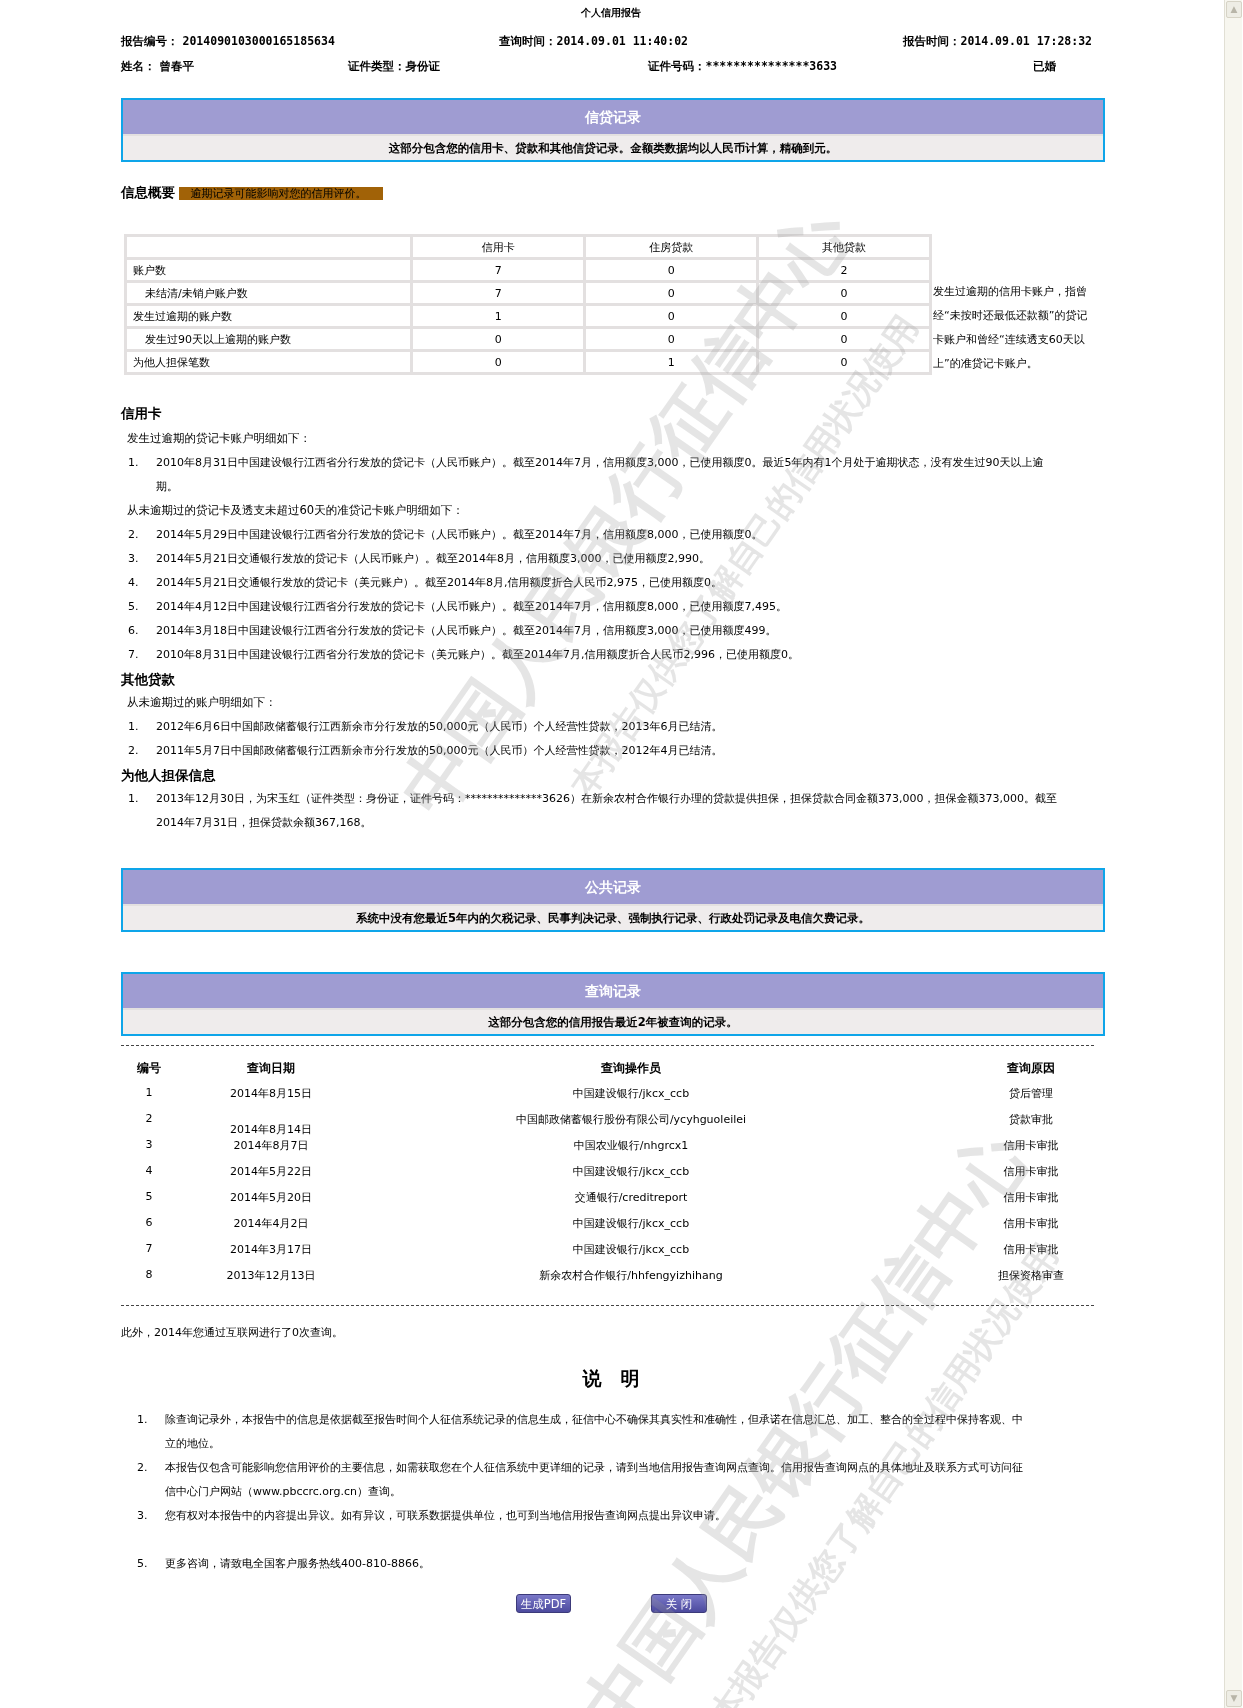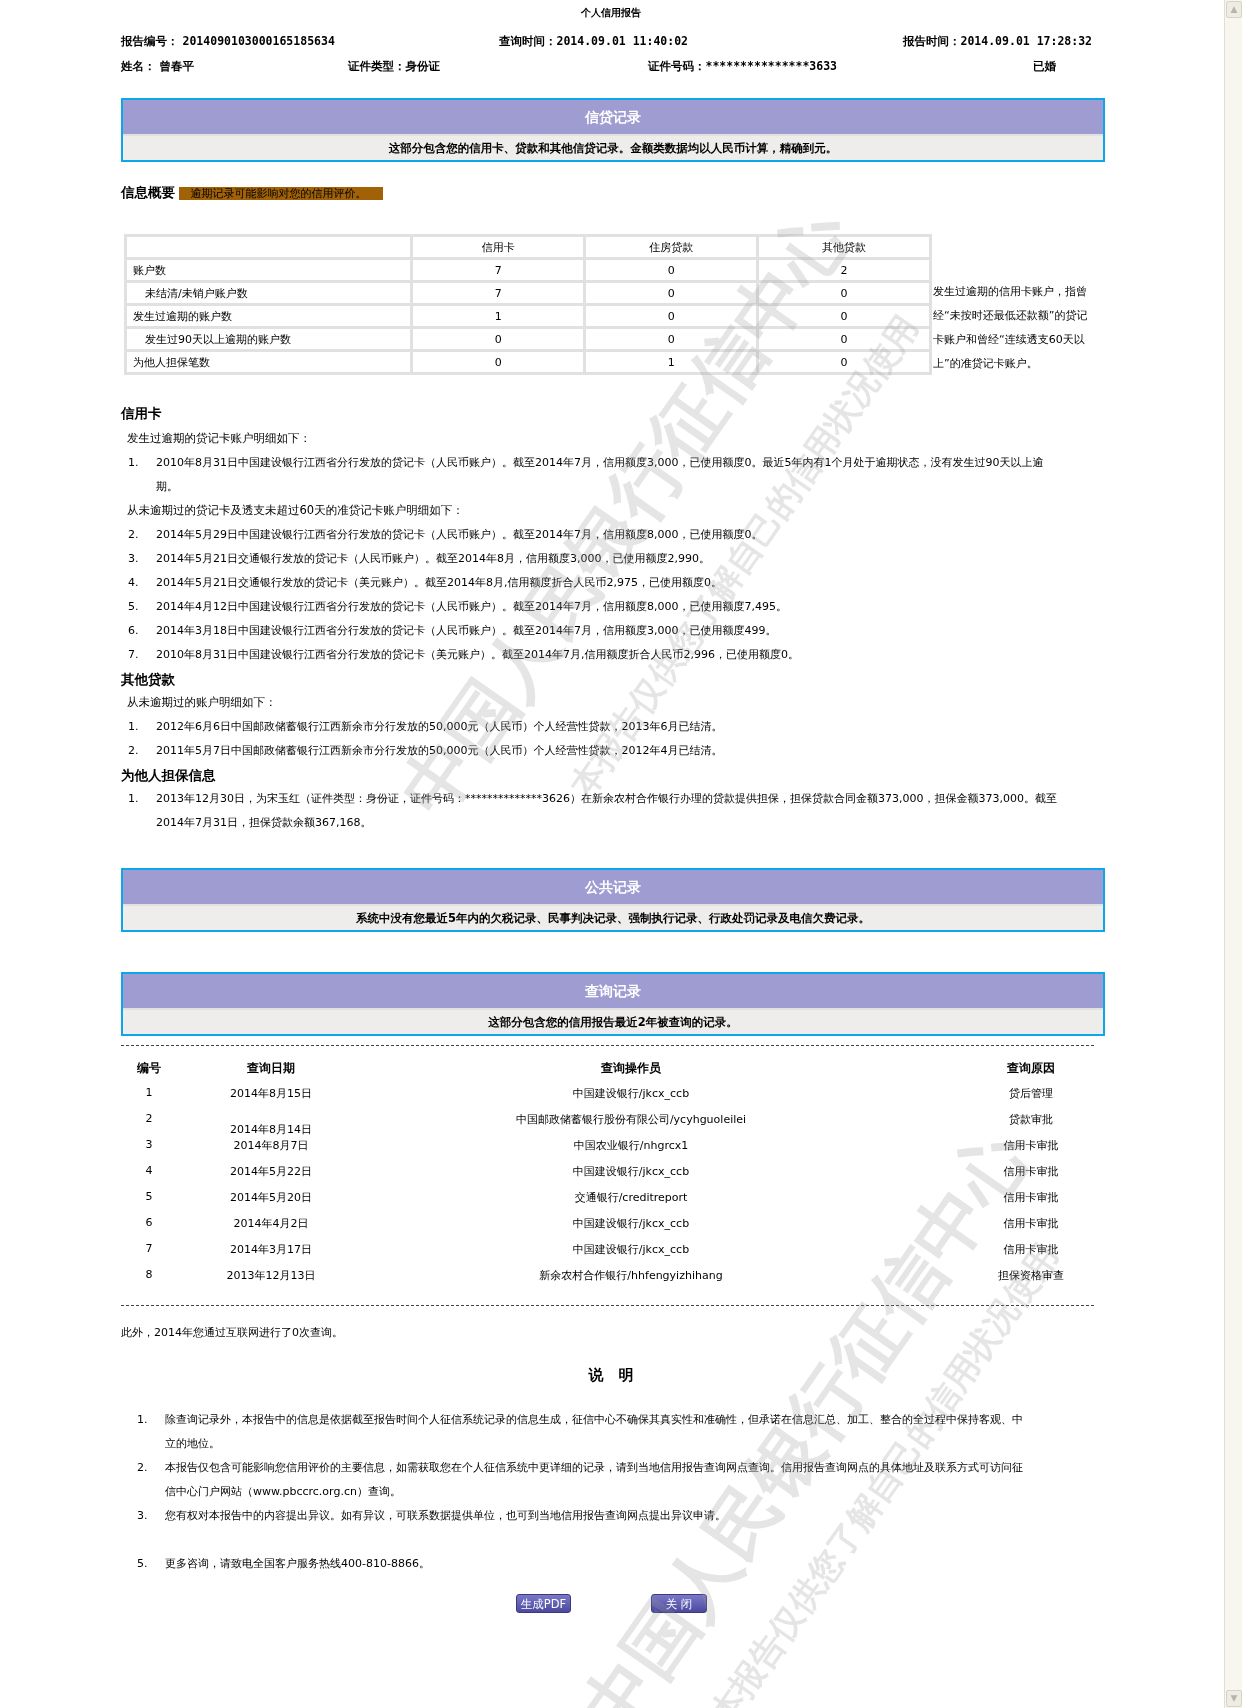--- a/index.html
+++ b/index.html
@@ -210,21 +210,21 @@
       <span style="left:90px; width:120px;">2013年12月13日</span>
       <span style="left:300px; width:420px;">新余农村合作银行/hhfengyizhihang</span>
       <span style="left:860px; width:100px;">担保资格审查</span>
     </div>
   </div>
 
   <div class="dash" style="top:1305px;"></div>
 
   <div class="abs li" style="left:121px; top:1325px;">此外，2014年您通过互联网进行了0次查询。</div>
 
-  <div class="abs" style="left:0; width:1222px; top:1366px; text-align:center; font-size:15px; font-weight:bold;">说　明</div>
+  <div class="abs" style="left:0; width:1222px; top:1366px; text-align:center; font-size:19px; font-weight:bold;">说　明</div>
 
   <div class="abs li" style="left:137px; top:1412px;"><span class="n">1.</span><span>除查询记录外，本报告中的信息是依据截至报告时间个人征信系统记录的信息生成，征信中心不确保其真实性和准确性，但承诺在信息汇总、加工、整合的全过程中保持客观、中</span></div>
   <div class="abs li" style="left:165px; top:1436px;">立的地位。</div>
   <div class="abs li" style="left:137px; top:1460px;"><span class="n">2.</span><span>本报告仅包含可能影响您信用评价的主要信息，如需获取您在个人征信系统中更详细的记录，请到当地信用报告查询网点查询。信用报告查询网点的具体地址及联系方式可访问征</span></div>
   <div class="abs li" style="left:165px; top:1484px;">信中心门户网站（www.pbccrc.org.cn）查询。</div>
   <div class="abs li" style="left:137px; top:1508px;"><span class="n">3.</span><span>您有权对本报告中的内容提出异议。如有异议，可联系数据提供单位，也可到当地信用报告查询网点提出异议申请。</span></div>
   <div class="abs li" style="left:137px; top:1556px;"><span class="n">5.</span><span>更多咨询，请致电全国客户服务热线400-810-8866。</span></div>
 
   <div class="btn" style="left:516px; top:1594px; width:55px;">生成PDF</div>
   <div class="btn" style="left:651px; top:1594px; width:56px;">关 闭</div>

